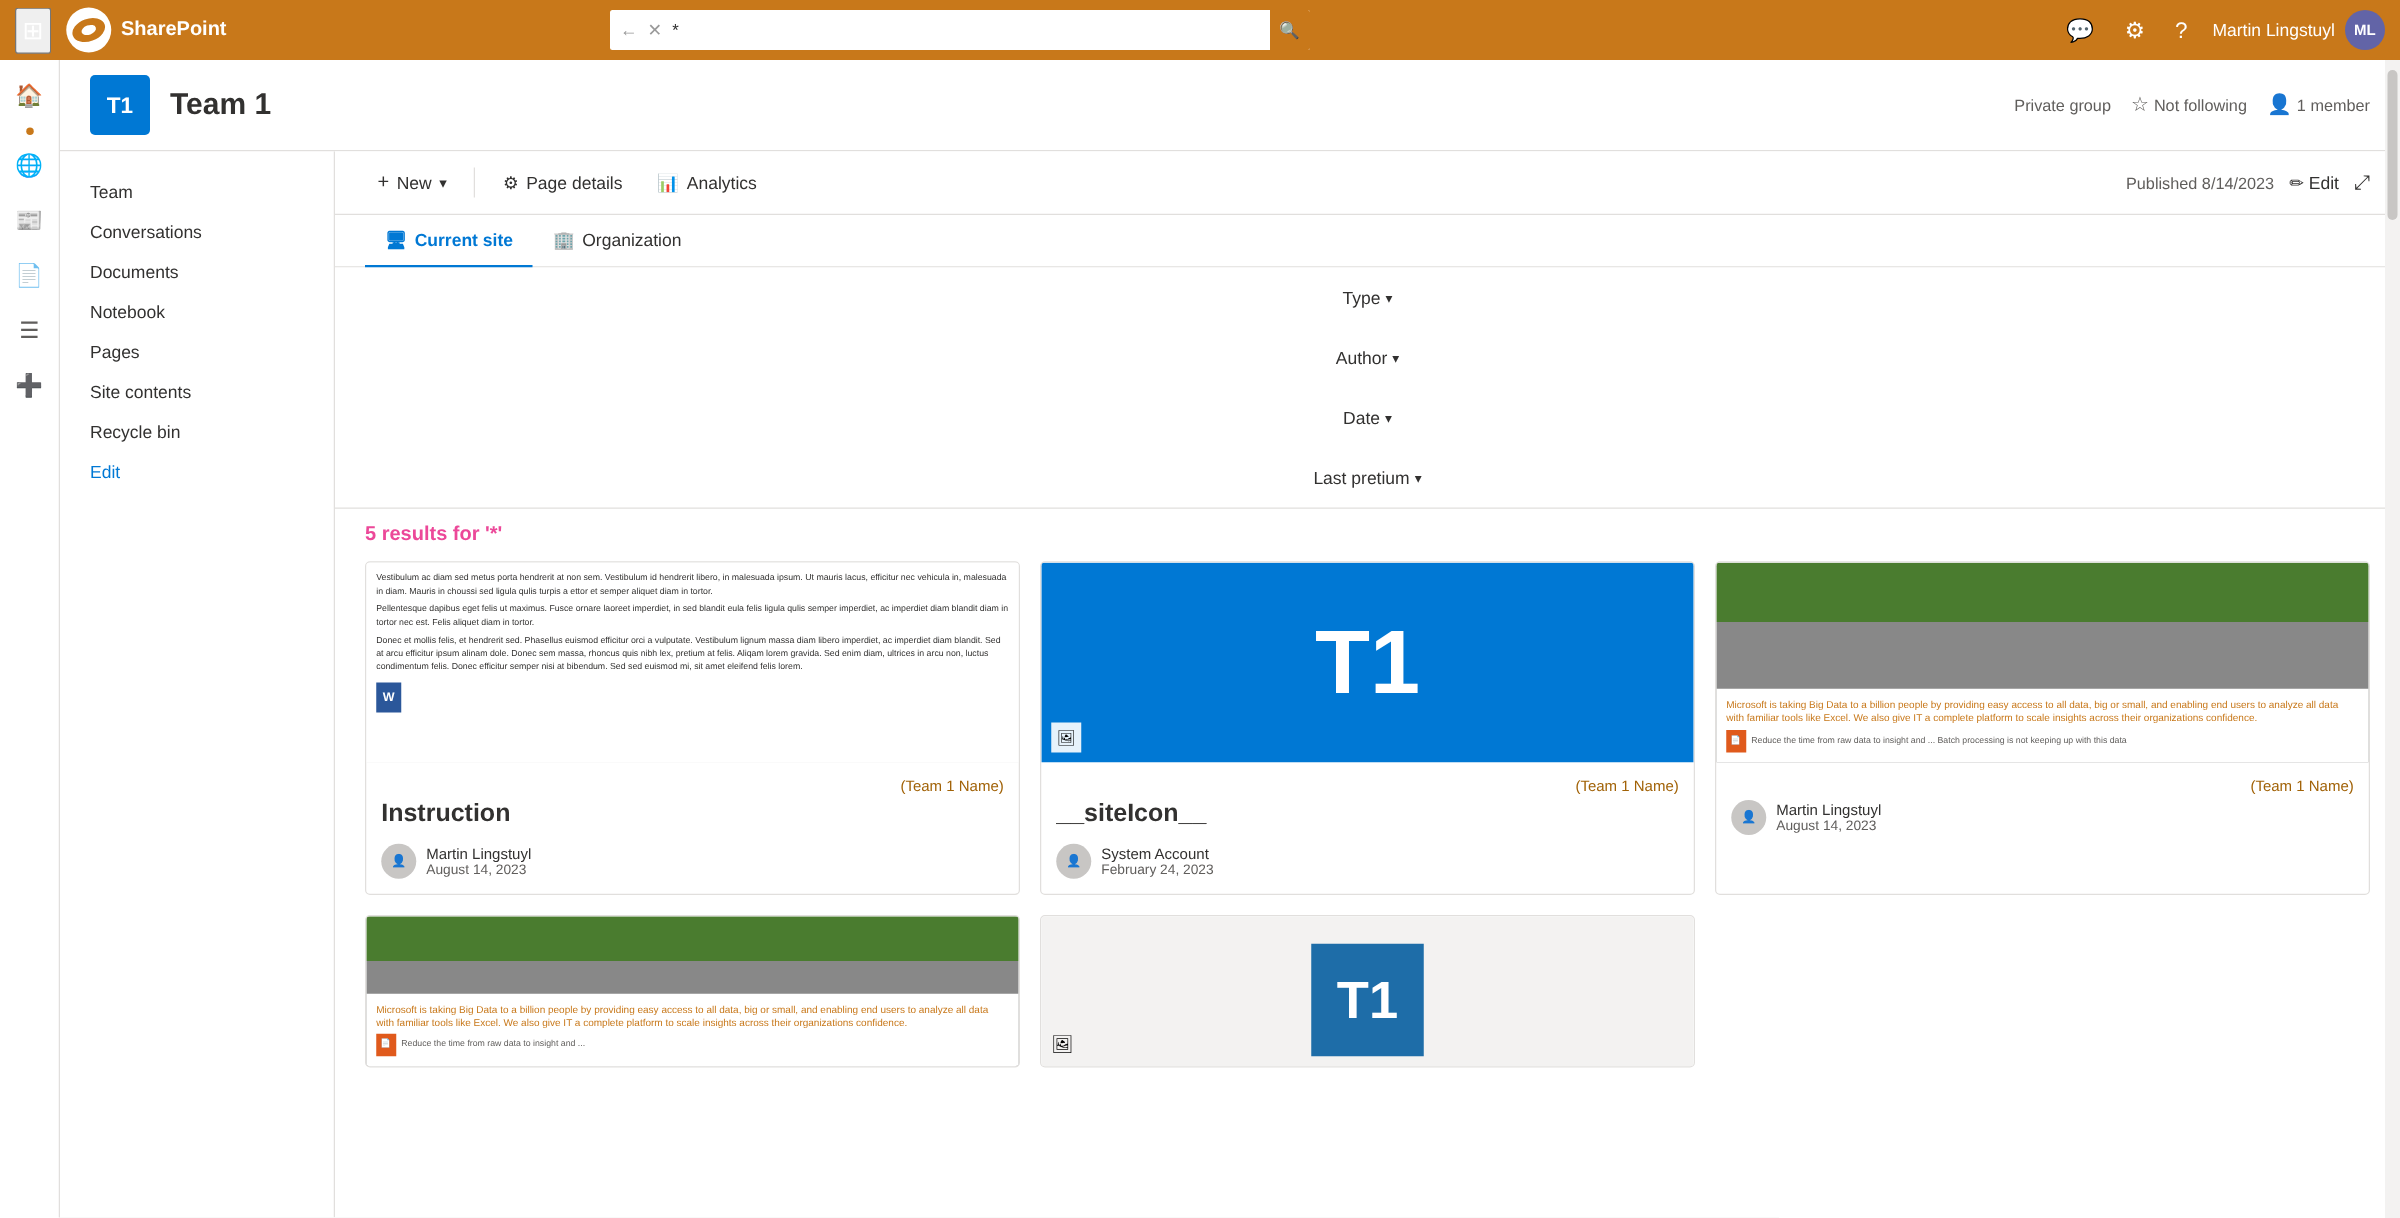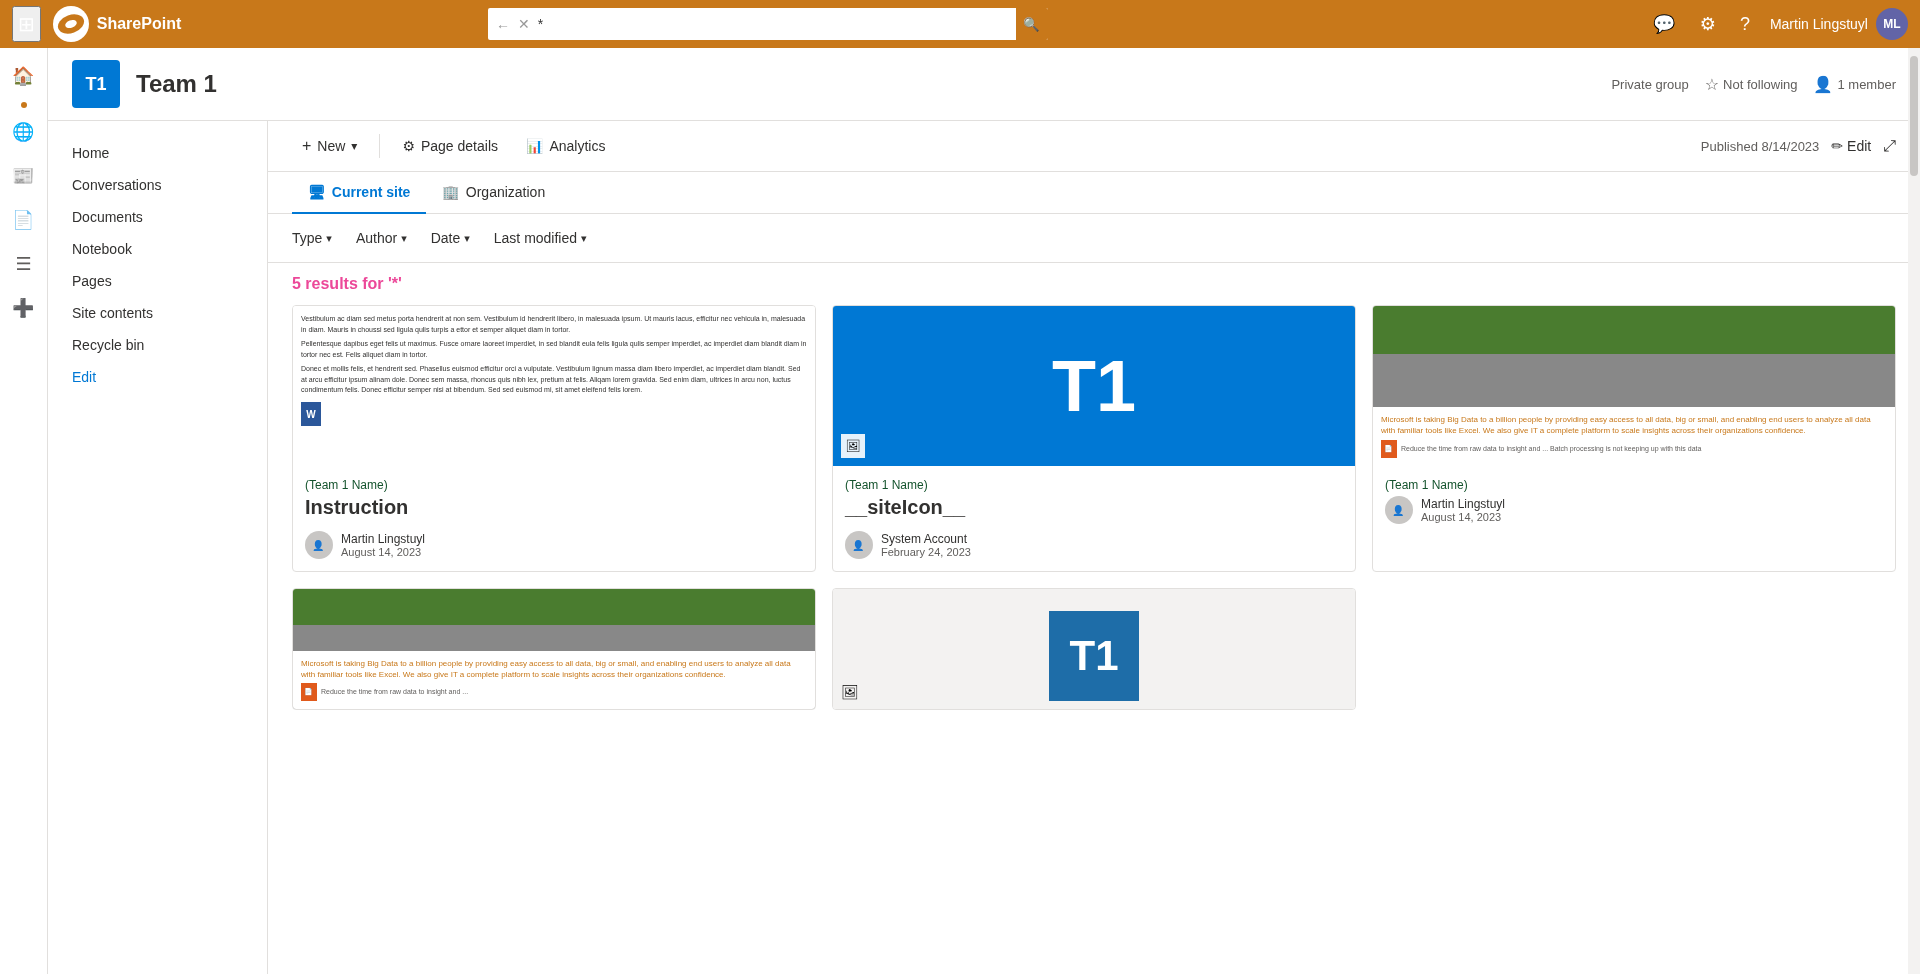--- a/index.html
+++ b/index.html
@@ -303,20 +303,21 @@
     }
 
     
     .filters-row {
       display: flex;
       align-items: center;
       gap: 24px;
       padding: 12px 24px;
       border-bottom: 1px solid #e1dfdd;
       background: white;
+      flex-direction: column;
     }
     .filter-btn {
       display: flex;
       align-items: center;
       gap: 4px;
       font-size: 14px;
       color: #323130;
       cursor: pointer;
       border: none;
       background: none;
@@ -392,23 +393,24 @@
       justify-content: center;
       color: white;
       font-size: 10px;
       font-weight: 700;
     }
     .card-body {
       padding: 12px;
     }
     .card-site-link {
       font-size: 12px;
-      color: #14532d;
+      color: #a16207;
       margin-bottom: 4px;
       display: block;
+      text-align: right;
     }
     .card-title {
       font-size: 20px;
       font-weight: 600;
       color: #323130;
       margin-bottom: 12px;
     }
     .card-author {
       display: flex;
       align-items: center;
@@ -537,21 +539,21 @@
           <span style="font-size:16px;">👤</span>
           <span>1 member</span>
         </div>
       </div>
     </div>
 
     <div style="display:flex;flex:1;overflow:hidden;">
 
       <nav class="sidebar">
         <div class="sidebar-item">
-          <span>Home</span>
+          <span>Team</span>
         </div>
         <div class="sidebar-item">
           <span>Conversations</span>
         </div>
         <div class="sidebar-item">
           <span>Documents</span>
         </div>
         <div class="sidebar-item">
           <span>Notebook</span>
         </div>
@@ -614,21 +616,21 @@
           </button>
           <button class="filter-btn">
             <span>Author</span>
             <span style="font-size:11px;">▾</span>
           </button>
           <button class="filter-btn">
             <span>Date</span>
             <span style="font-size:11px;">▾</span>
           </button>
           <button class="filter-btn">
-            <span>Last modified</span>
+            <span>Last pretium</span>
             <span style="font-size:11px;">▾</span>
           </button>
         </div>
 
         <div class="results-info">
           <span>5 results for '*'</span>
         </div>
 
         <div class="cards-grid">
 

